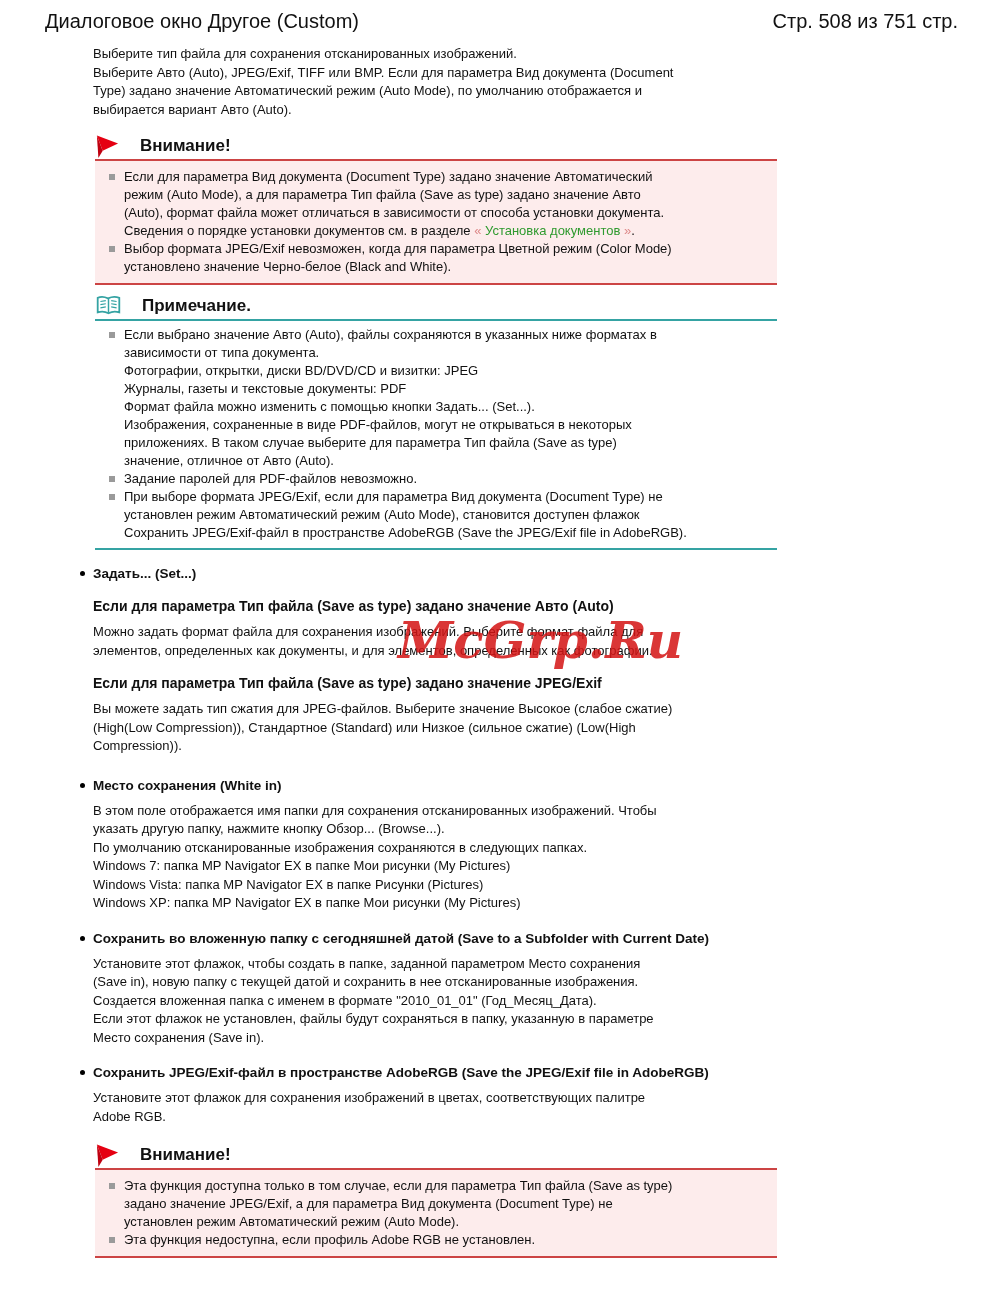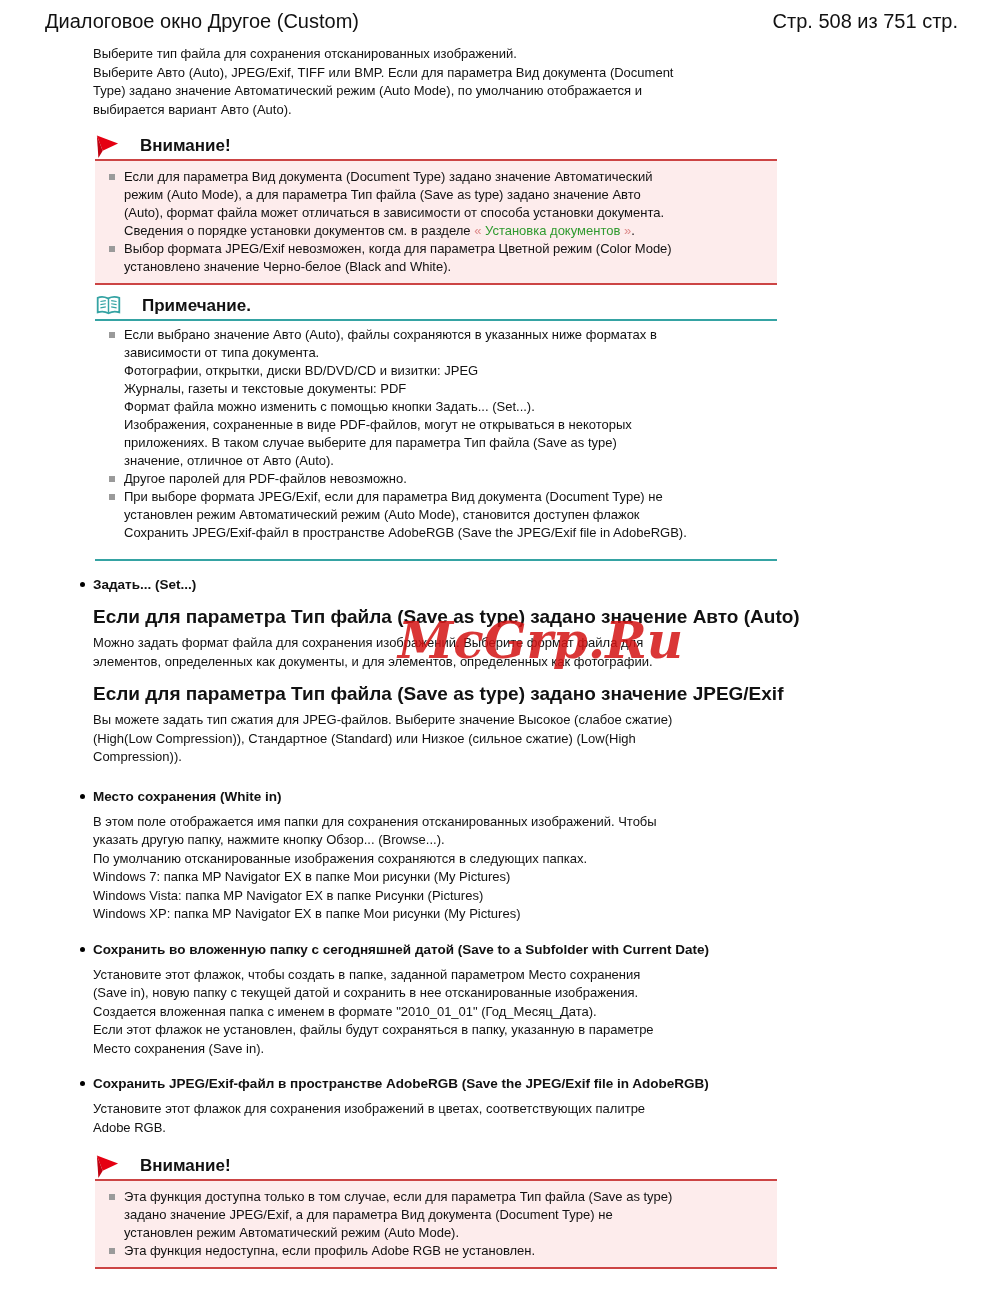--- a/index.html
+++ b/index.html
@@ -26,40 +26,40 @@
     display:flex; align-items:center; gap:20px; margin-left:2px;
     font-size:17px; font-weight:bold; height:26px;
   }
   .block-head svg{ flex:none; }
   .alert-box{
     margin-left:2px; width:682px; padding:7px 14px 7px 12px;
     border-top:2px solid var(--warning_line); border-bottom:2px solid var(--warning_line);
     background:var(--warning_bg); line-height:18px;
   }
   .note-box{
-    margin-left:2px; width:682px; padding:5px 14px 17px 12px;
+    margin-left:2px; width:682px; padding:5px 14px 6px 12px;
     border-top:2px solid var(--note_teal); border-bottom:2px solid var(--note_teal);
     background:#ffffff; line-height:18px;
   }
   .box-item{ display:flex; }
   .sq{
     flex:none; width:6px; height:6px; background:var(--bullet_gray);
     margin:6px 9px 0 2px;
   }
   .quote{ color:var(--quote_pink); }
   .link{ color:var(--link_green); cursor:pointer; }
 
   
   .bullet-row{ display:flex; }
   .dot{
     flex:none; width:5px; height:5px; border-radius:50%; background:#000;
     margin:7px 8px 0 -13px;
   }
   .bullet-title{ font-weight:bold; font-size:13.5px; line-height:19px; }
-  .sub-heading{ font-weight:bold; font-size:19px; line-height:18px; margin-top:14px; }
+  .sub-heading{ font-weight:bold; font-size:14px; line-height:18px; margin-top:14px; }
   .para{ margin-top:8px; }
   .para-tight{ margin-top:7px; }
 
   .mt-w1{ margin-top:14px; }
   .mt-note{ margin-top:8px; }
   .mt-set{ margin-top:14px; }
   .mt-savein{ margin-top:20px; }
   .mt-sub{ margin-top:16px; }
   .mt-rgb{ margin-top:16px; }
   .mt-w2{ margin-top:16px; }
@@ -123,21 +123,21 @@
 зависимости от типа документа.
 Фотографии, открытки, диски BD/DVD/CD и визитки: JPEG
 Журналы, газеты и текстовые документы: PDF
 Формат файла можно изменить с помощью кнопки Задать... (Set...).
 Изображения, сохраненные в виде PDF-файлов, могут не открываться в некоторых
 приложениях. В таком случае выберите для параметра Тип файла (Save as type)
 значение, отличное от Авто (Auto).</p>
     </div>
     <div class="box-item">
       <span class="sq"></span>
-      <p class="pre">Другое паролей для PDF-файлов невозможно.</p>
+      <p class="pre">Задание паролей для PDF-файлов невозможно.</p>
     </div>
     <div class="box-item">
       <span class="sq"></span>
       <p class="pre">При выборе формата JPEG/Exif, если для параметра Вид документа (Document Type) не
 установлен режим Автоматический режим (Auto Mode), становится доступен флажок
 Сохранить JPEG/Exif-файл в пространстве AdobeRGB (Save the JPEG/Exif file in AdobeRGB).</p>
     </div>
   </div>
 
   <div class="bullet-row mt-set">

